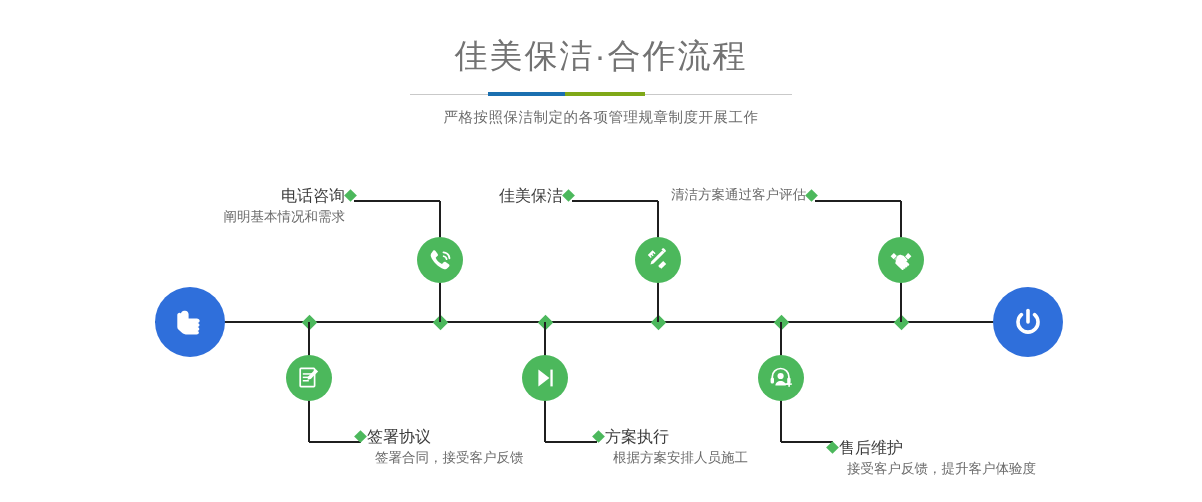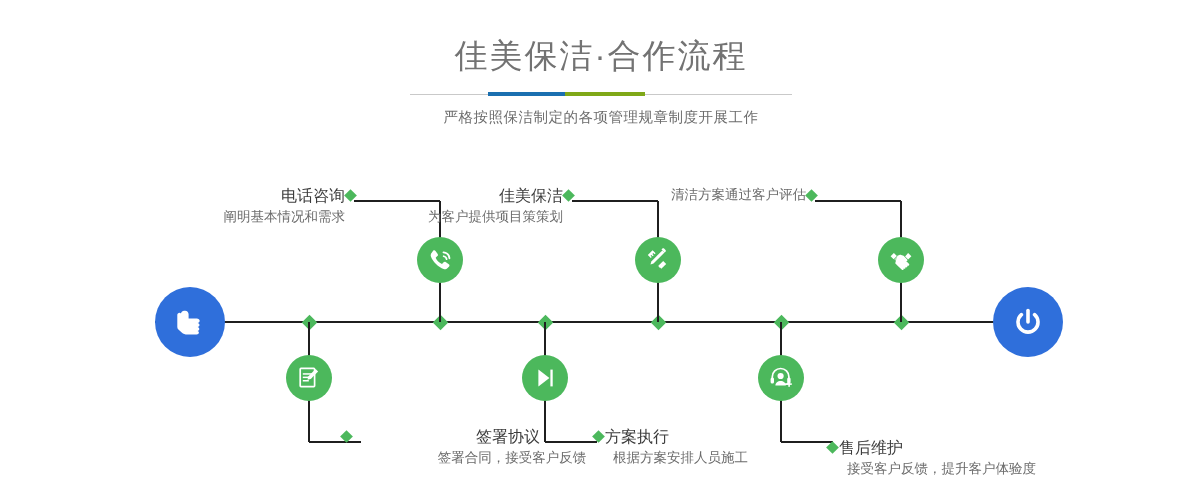--- a/index.html
+++ b/index.html
@@ -233,21 +233,20 @@
               <path d="M18.2 13.9l3 3-4.9 4.9-3-3z"></path>
               <path d="M16.4 16.5l1.3 1.3-.9.9-1.3-1.3zm-2 2l1.3 1.3-.9.9-1.3-1.3z"></path>
             </g>
           </svg>
         </span>
       </div>
       <div class="hline" style="left:-86px; top:-122px; width:86px;"></div>
       <div class="label top-label" style="left:-405px; top:-137px; width:310px;">
         <span class="l-dot" style="right:-10px; top:6px;"></span>
         <span class="l-title">佳美保洁</span>
-        <span class="l-desc">为客户提供项目策策划</span>
       </div>
     </div>
 
     <div class="node" style="left:901px; top:322px;">
       <div class="diamond axis-dot"></div>
       <div class="vline" style="top:-121px; height:121px;"></div>
       <div class="bubble" style="top:-85px;">
         <span>
           <svg width="26" height="26" viewBox="0 0 26 26">
             <g fill="#ffffff">
@@ -278,21 +277,21 @@
             <g fill="#ffffff">
               <rect x="6.8" y="8.2" width="9.2" height="1.5"></rect>
               <rect x="6.8" y="11.6" width="9.2" height="1.5"></rect>
               <rect x="6.8" y="15" width="6" height="1.5"></rect>
               <path d="M19.6 4.1l2.5 2.5-7.4 7.4-3.2.7.7-3.2z"></path>
             </g>
           </svg>
         </span>
       </div>
       <div class="hline" style="left:0px; top:119px; width:52px;"></div>
-      <div class="label bottom-label" style="left:44px; top:104px; width:310px;text-align:center;">
+      <div class="label bottom-label" style="left:58px; top:104px; width:310px;">
         <span class="l-dot" style="left:-11px; top:6px;"></span>
         <span class="l-title">签署协议</span>
         <span class="l-desc" style="padding-left:8px;">签署合同，接受客户反馈</span>
       </div>
     </div>
 
     <div class="node" style="left:545px; top:322px;">
       <div class="diamond axis-dot"></div>
       <div class="vline" style="top:0px; height:120px;"></div>
       <div class="bubble" style="top:33px;">

